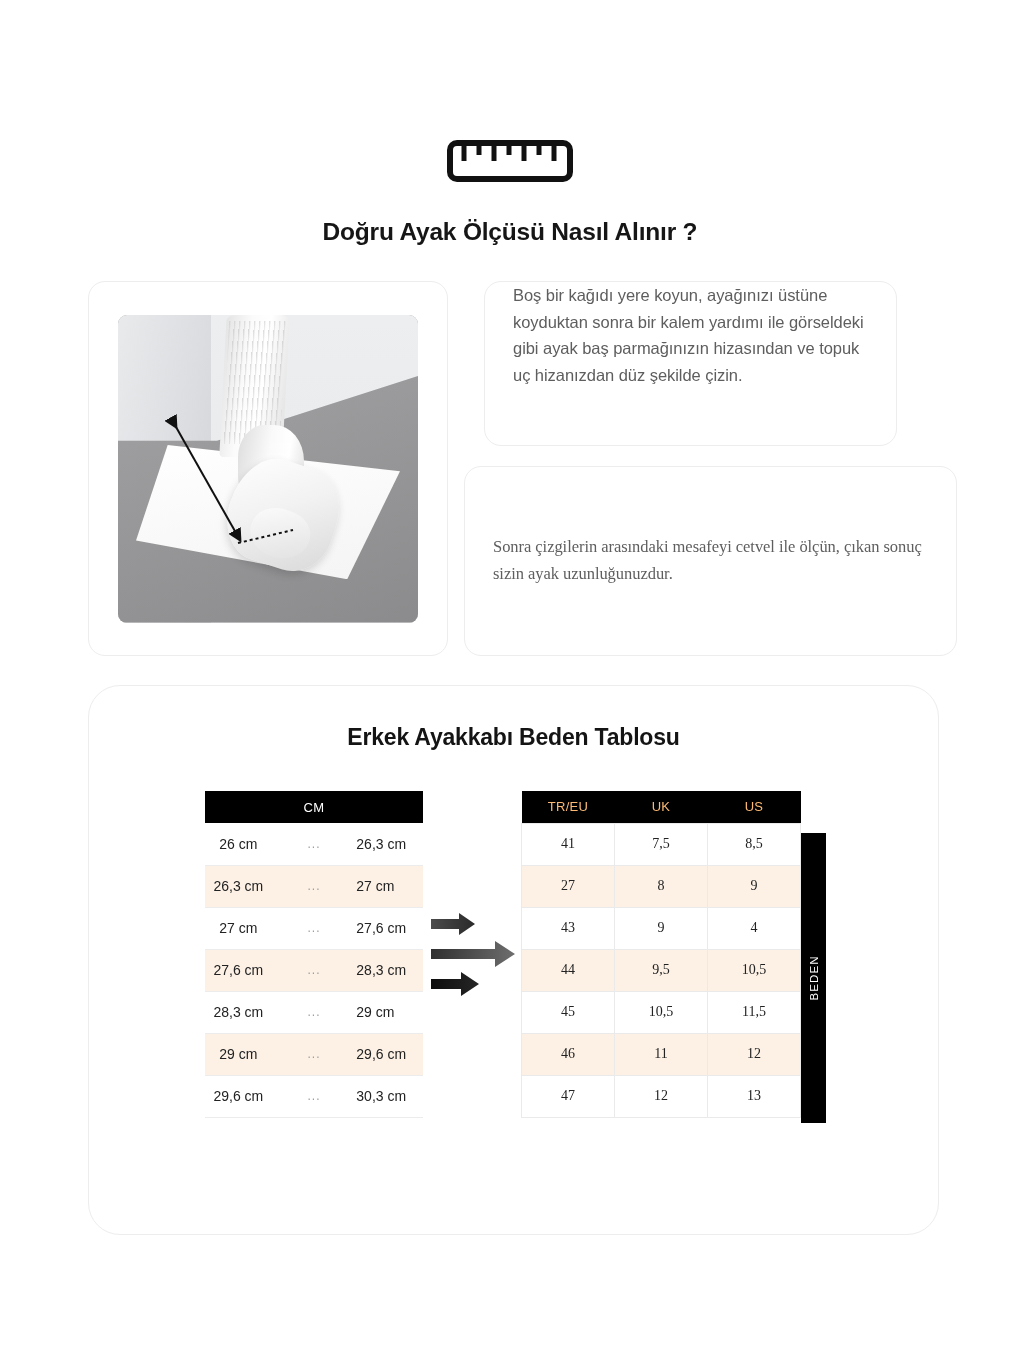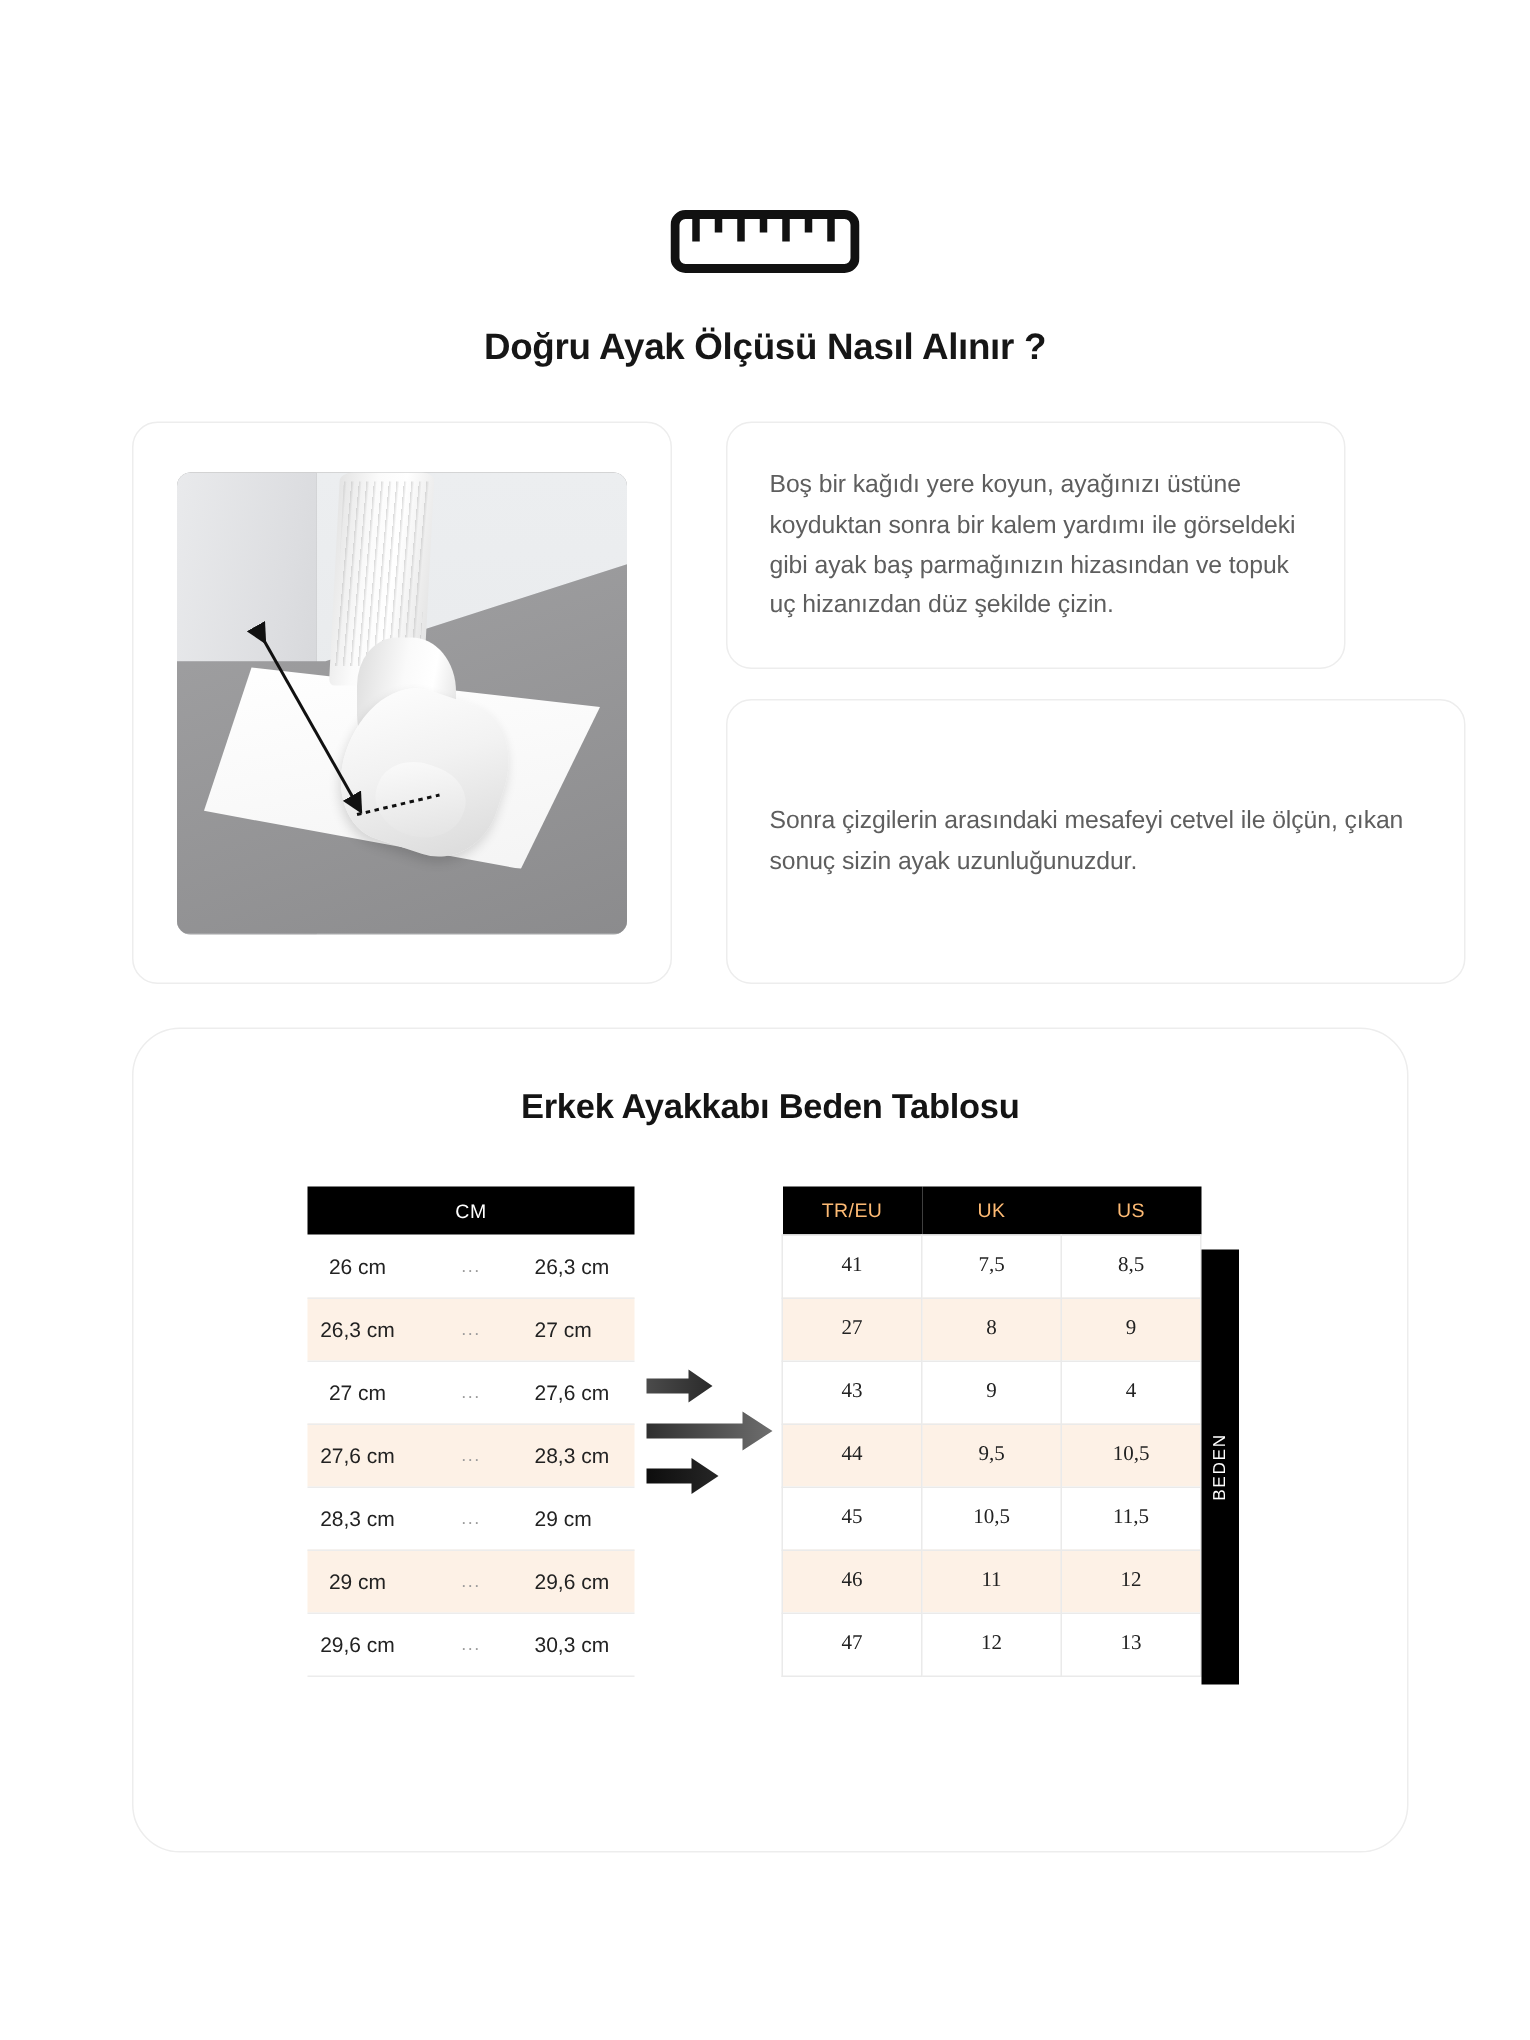--- a/index.html
+++ b/index.html
@@ -177,30 +177,30 @@
   }
 
   
   .text-card-1 {
     position: absolute;
     left: 396px;
     top: 0;
     width: 413px;
     height: 165px;
     display: flex;
-    align-items: center;
   }
   .text-card-2 {
     position: absolute;
-    left: 396px;
+    left: 376px;
     top: 185px;
     width: 493px;
     height: 190px;
     display: flex;
     align-items: center;
+    font-family: Liberation Serif, serif;
   }
   .card-text {
     padding: 0 28px;
     font-size: 16.5px;
     line-height: 1.62;
     color: #5e5e5e;
     letter-spacing: -0.05px;
   }
 
   

